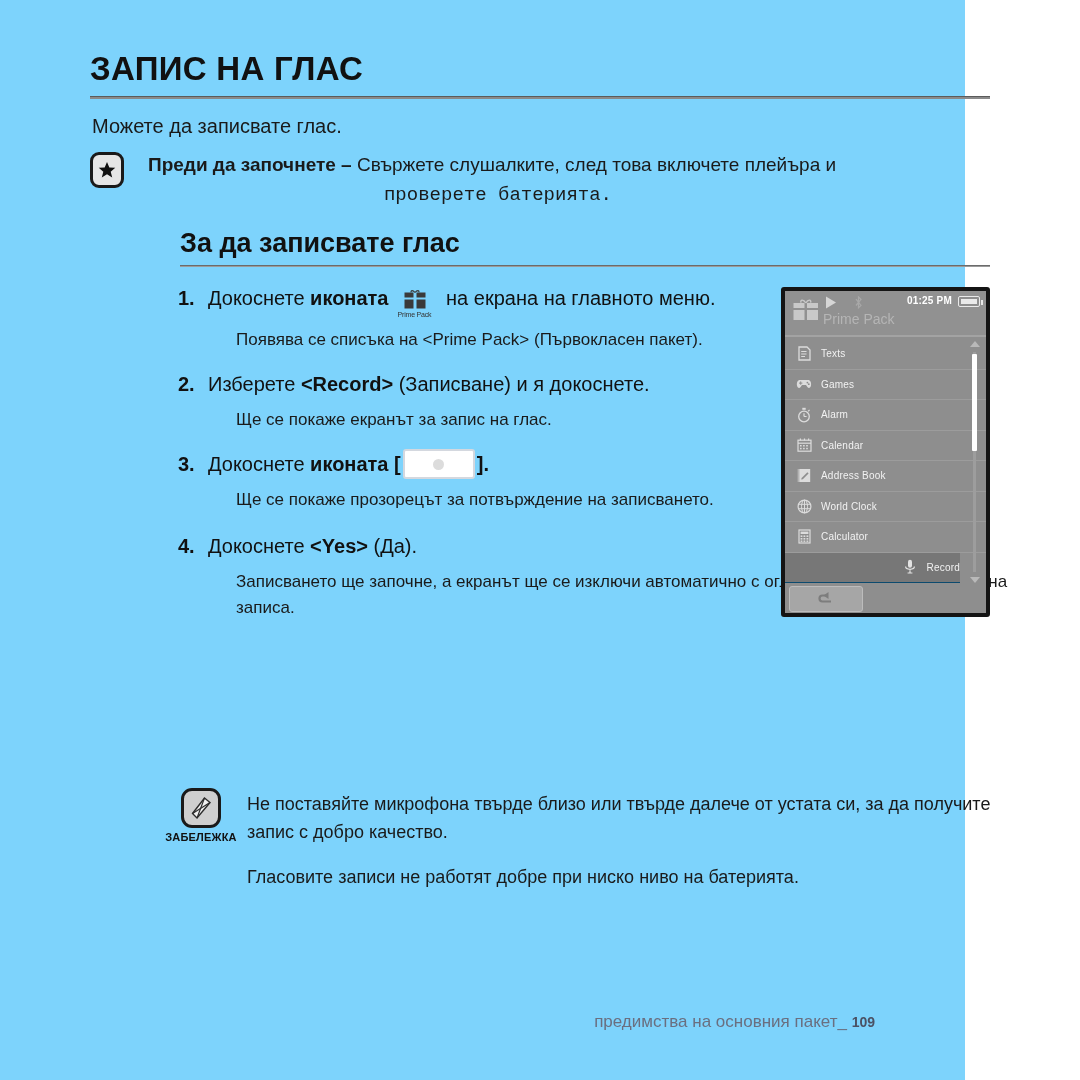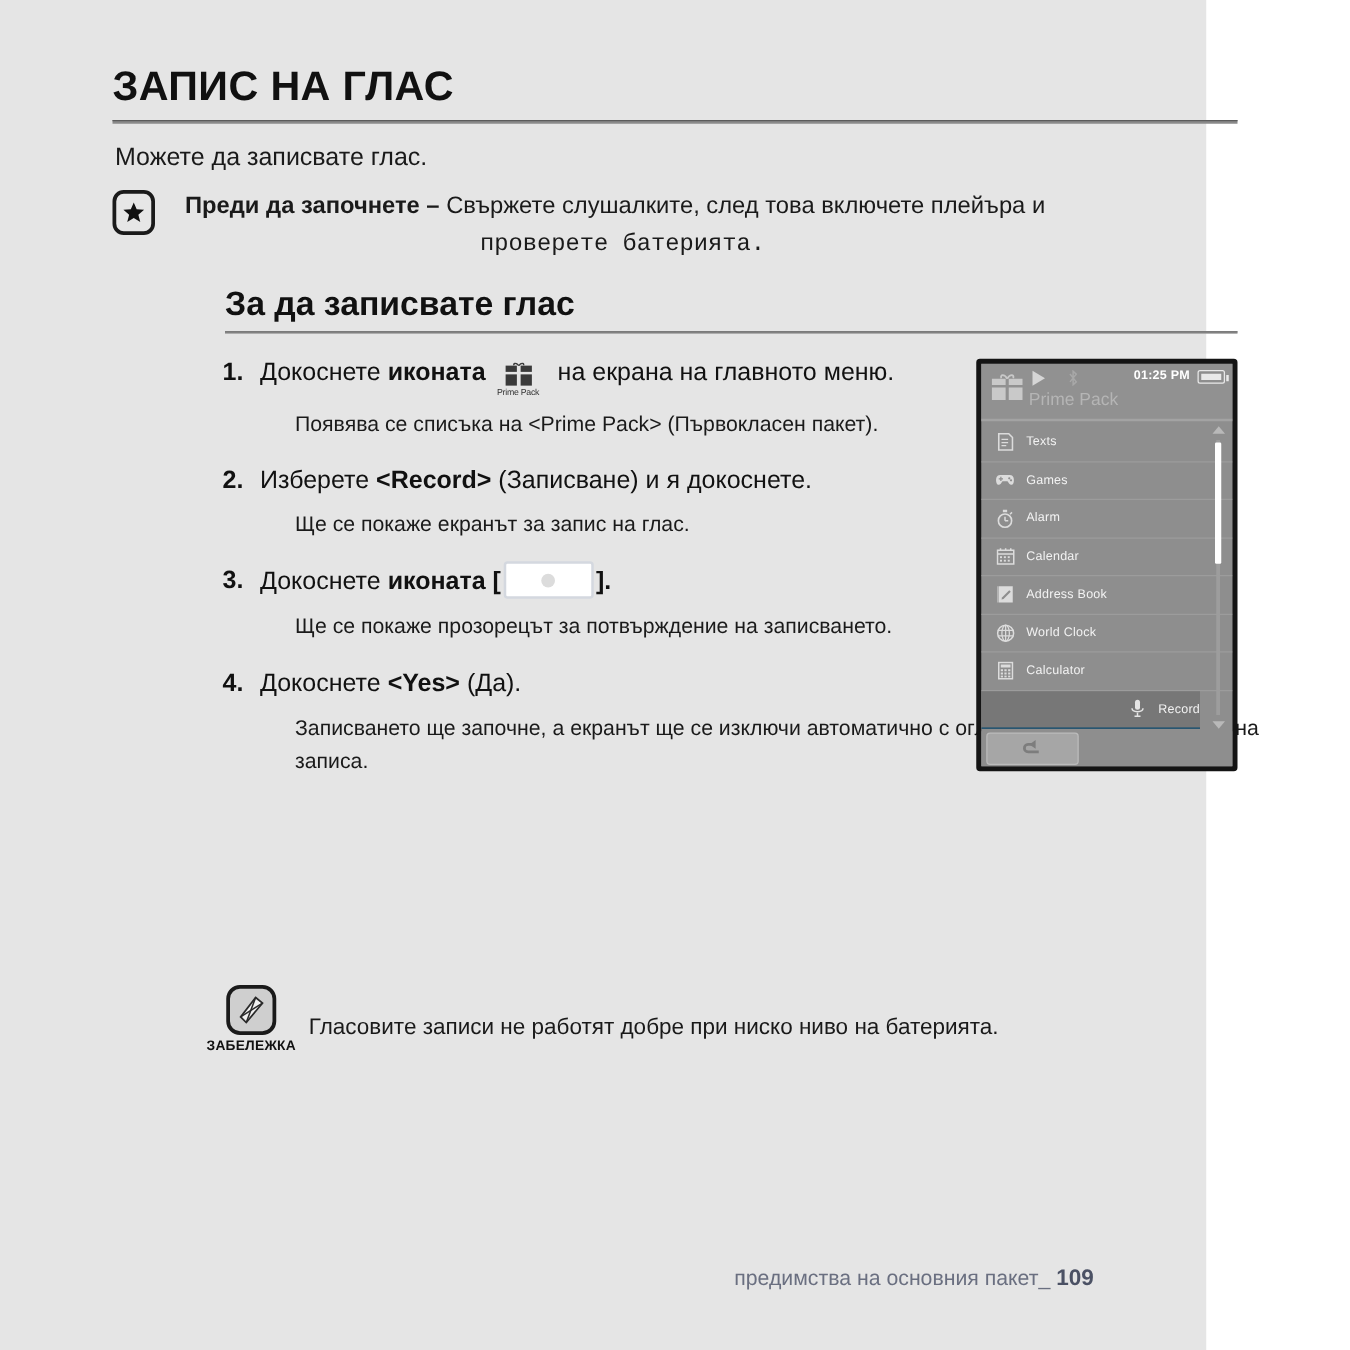--- a/index.html
+++ b/index.html
@@ -10,21 +10,21 @@
     background: #ffffff;
     font-family: "Liberation Sans", "DejaVu Sans", sans-serif;
     color: #1a1a1a;
     overflow: hidden;
   }
 
   .page {
     position: relative;
     width: 965px;
     height: 1080px;
-    background: #e5e5e5;
+    background: #7dd3fc;
   }
 
   
   .chapter-title {
     position: absolute;
     left: 90px;
     top: 50px;
     font-size: 33px;
     font-weight: bold;
     letter-spacing: 0.3px;
@@ -324,21 +324,21 @@
   
   .footer {
     position: absolute;
     left: 0; right: 0;
     top: 1012px;
     text-align: right;
     padding-right: 90px;
     font-size: 17px;
     color: #6a6f80;
   }
-  .footer .pnum { font-weight: bold; font-size: 18px; color: #4b5164; }
+  .footer .pnum { font-weight: bold; font-size: 14px; color: #4b5164; }
 </style>
 </head>
 <body>
 
 <div class="page">
 
   <div class="chapter-title">ЗАПИС НА ГЛАС</div>
   <div class="rule-main"></div>
 
   <div class="intro">Можете да записвате глас.</div>
@@ -566,20 +566,21 @@
       <div class="note-icon">
         <svg width="22" height="24" viewBox="0 0 22 24" aria-hidden="true">
           <path d="M14.5,2 L20,6.5 L7,22 L2.5,17.5 Z" fill="#f1f1f1" stroke="#2b2b2b" stroke-width="1.4"></path>
           <path d="M14.5,2 L7,22" stroke="#2b2b2b" stroke-width="1.2"></path>
           <path d="M2.5,17.5 L20,6.5" stroke="#2b2b2b" stroke-width="1.2"></path>
         </svg>
       </div>
       <div class="note-label">ЗАБЕЛЕЖКА</div>
     </div>
     <div class="note-text">
+      <p>Не поставяйте микрофона твърде близо или твърде далече от устата си, за да получите запис с добро качество.</p>
       <p class="second">Гласовите записи не работят добре при ниско ниво на батерията.</p>
     </div>
   </div>
 
   <div class="footer">
     <span>предимства на основния пакет_</span>
     <span class="pnum">109</span>
   </div>
 
 </div>

